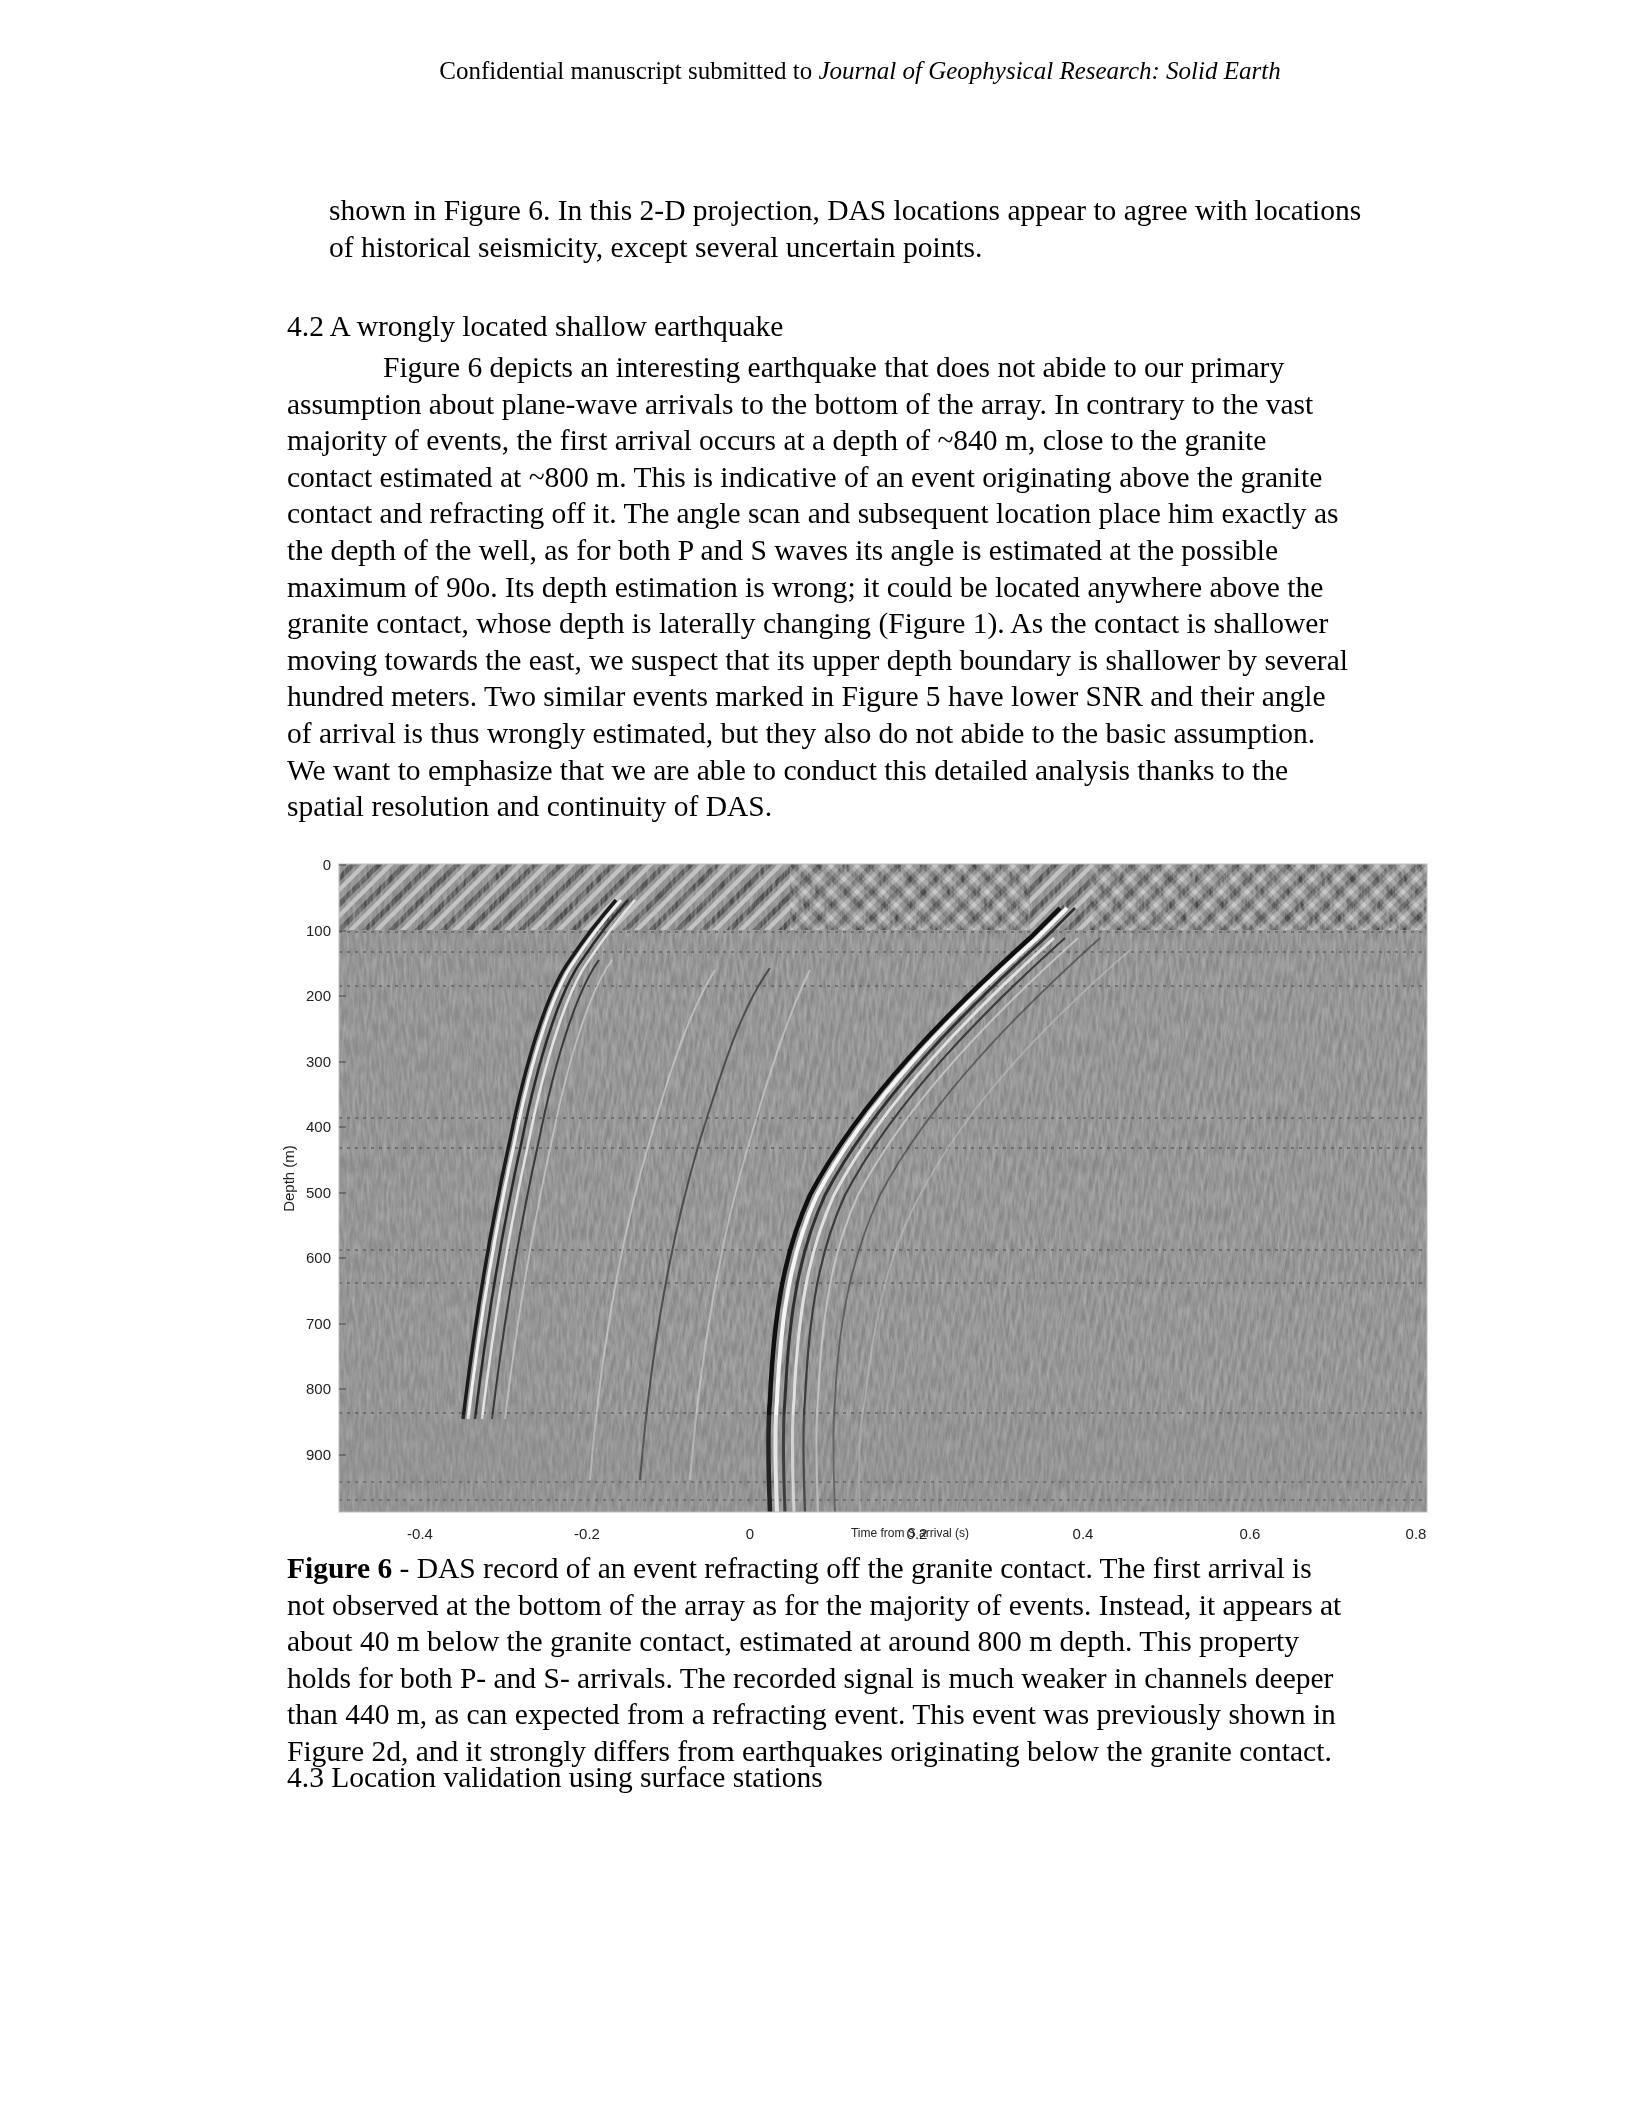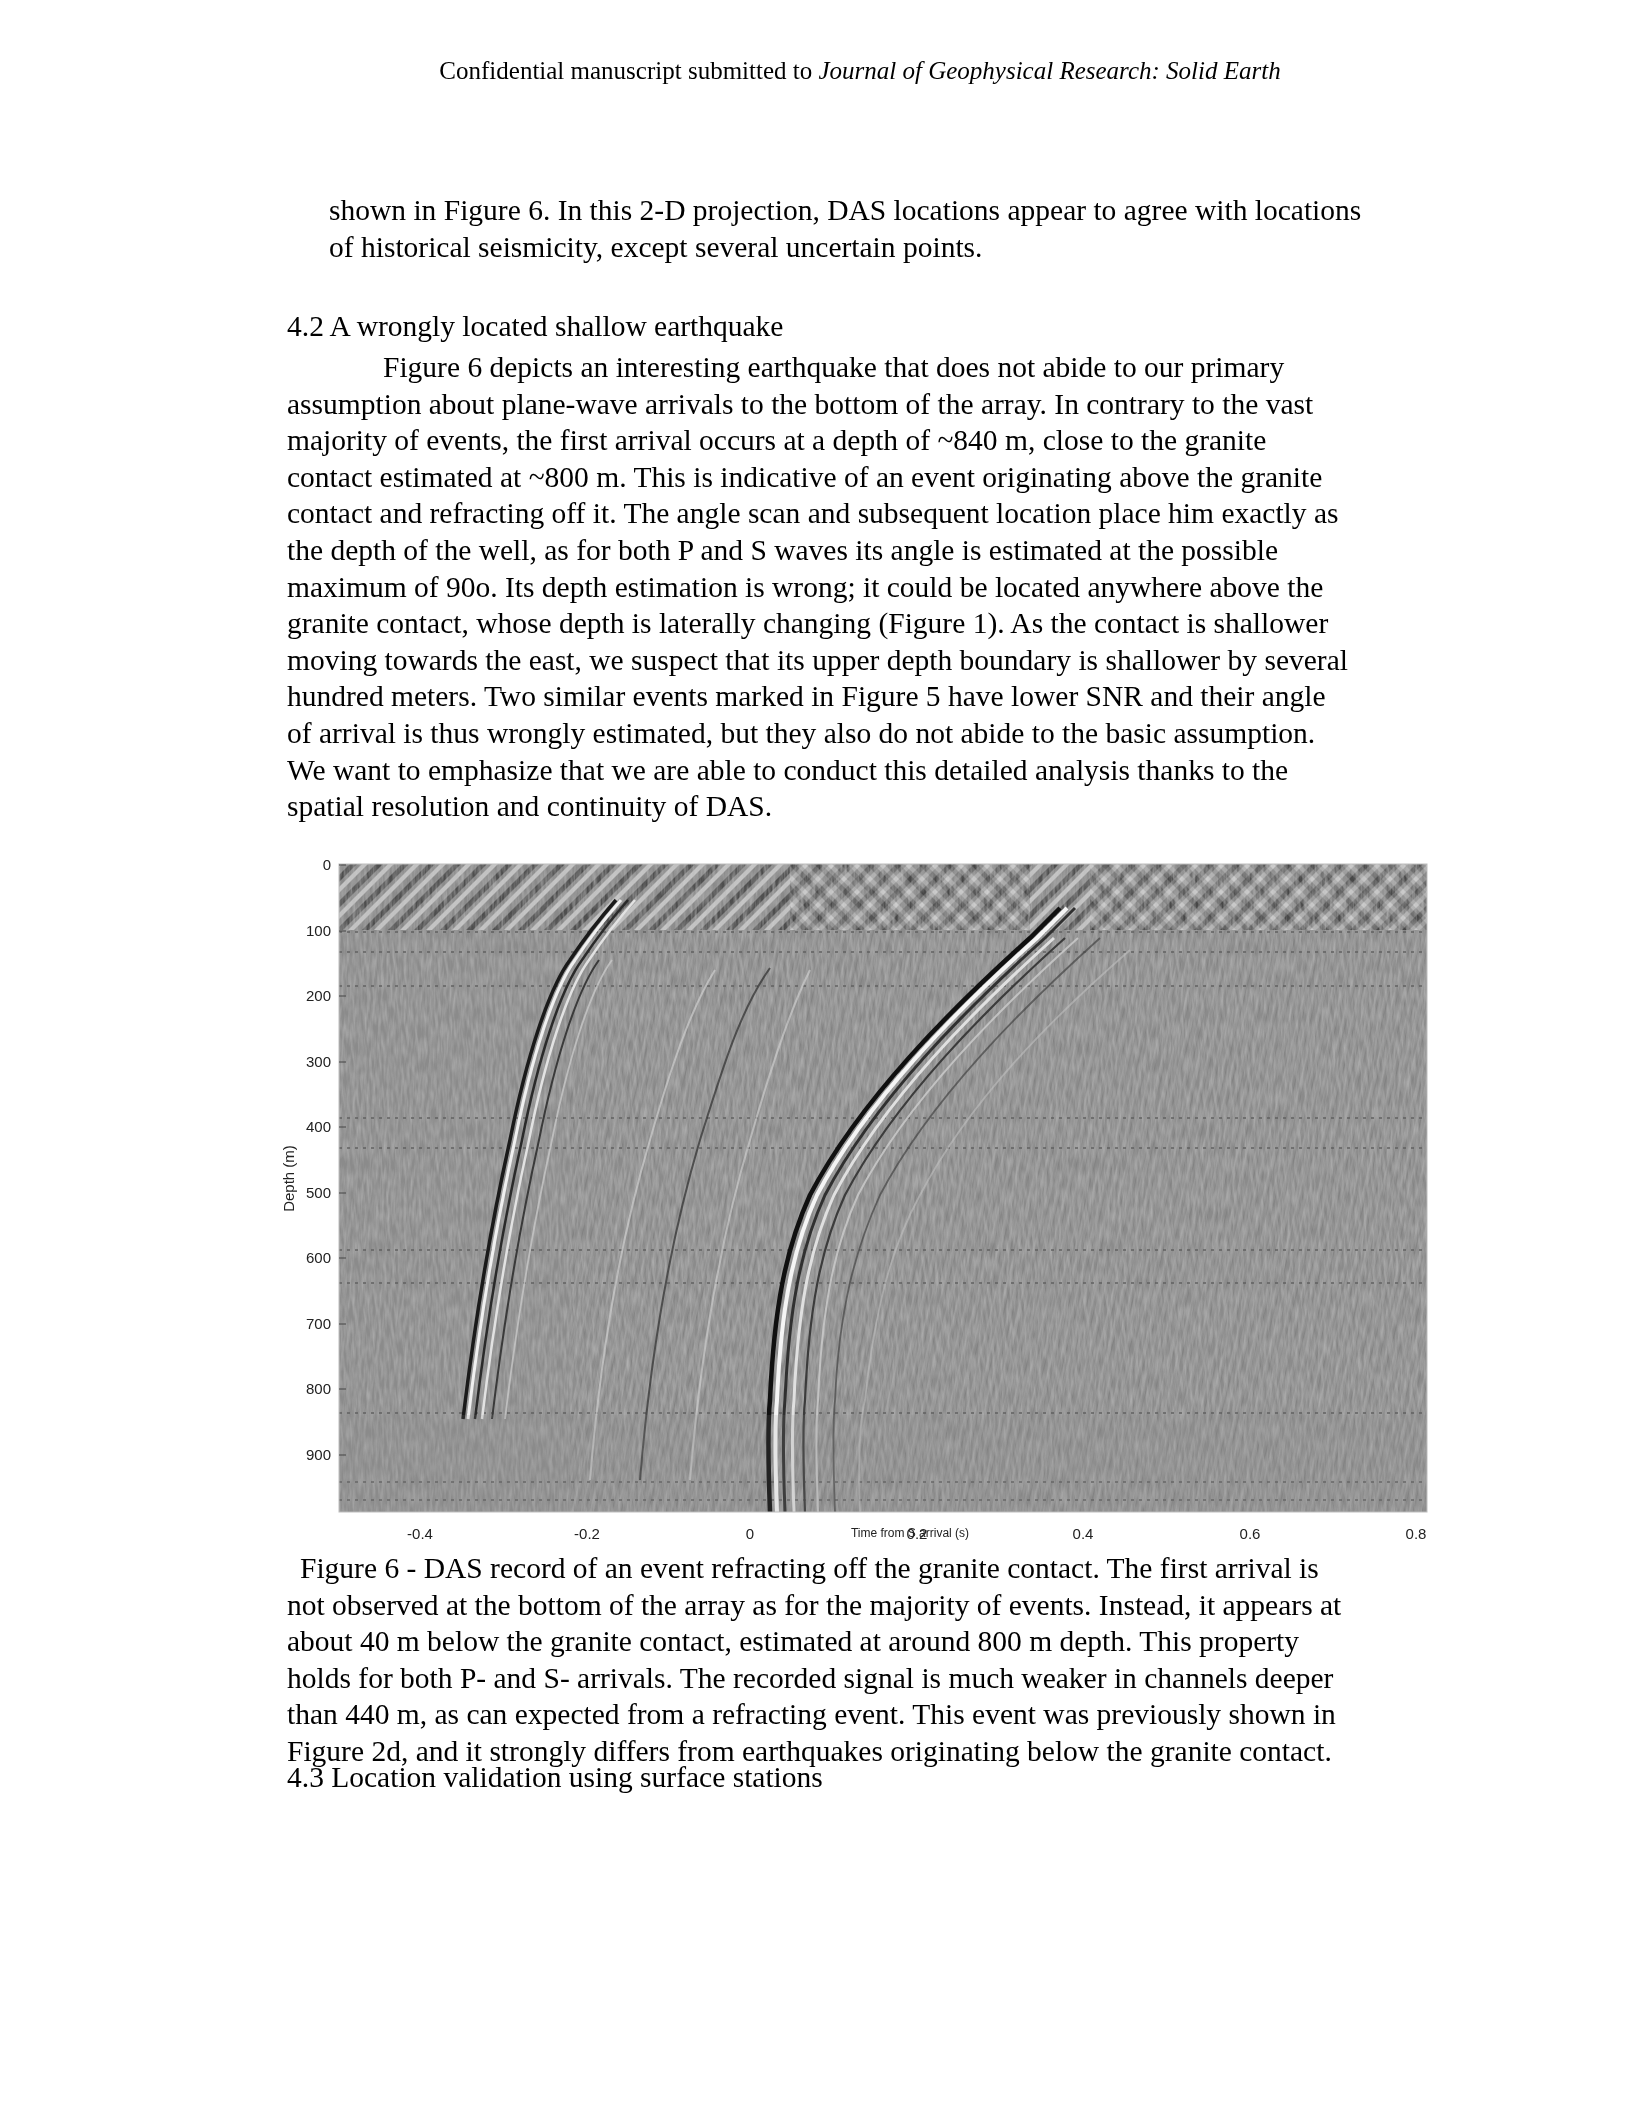--- a/index.html
+++ b/index.html
@@ -7,21 +7,21 @@
          font-family:"Liberation Serif", "DejaVu Serif", serif; color:#000; }
   .header { position:absolute; top:56px; left:0; width:1632px; text-align:center;
             font-size:25px; line-height:30px;padding-left:44px; }
   .header .journal { font-style:italic; }
   .text { position:absolute; left:287px; width:1150px; font-size:29.5px; line-height:36.6px; }
   .p1 { top:192px;margin-left:42px; }
   .h42 { top:308px; }
   .p2 { top:349px; }
   .indent { display:inline-block; width:96px; }
   .caption { top:1550px; }
-  .caption b { font-weight:normal;margin-left:13px; }
+  .caption b { font-weight:bold; }
   .h43 { top:1759px; }
   .line { display:block; white-space:nowrap; }
 
   .figure { position:absolute; left:270px; top:840px; width:1170px; height:700px; }
   .fig-svg { position:absolute; left:0; top:0; }
   .sans { font-family:"Liberation Sans", "DejaVu Sans", sans-serif; }
 </style>
 </head>
 <body>
 

